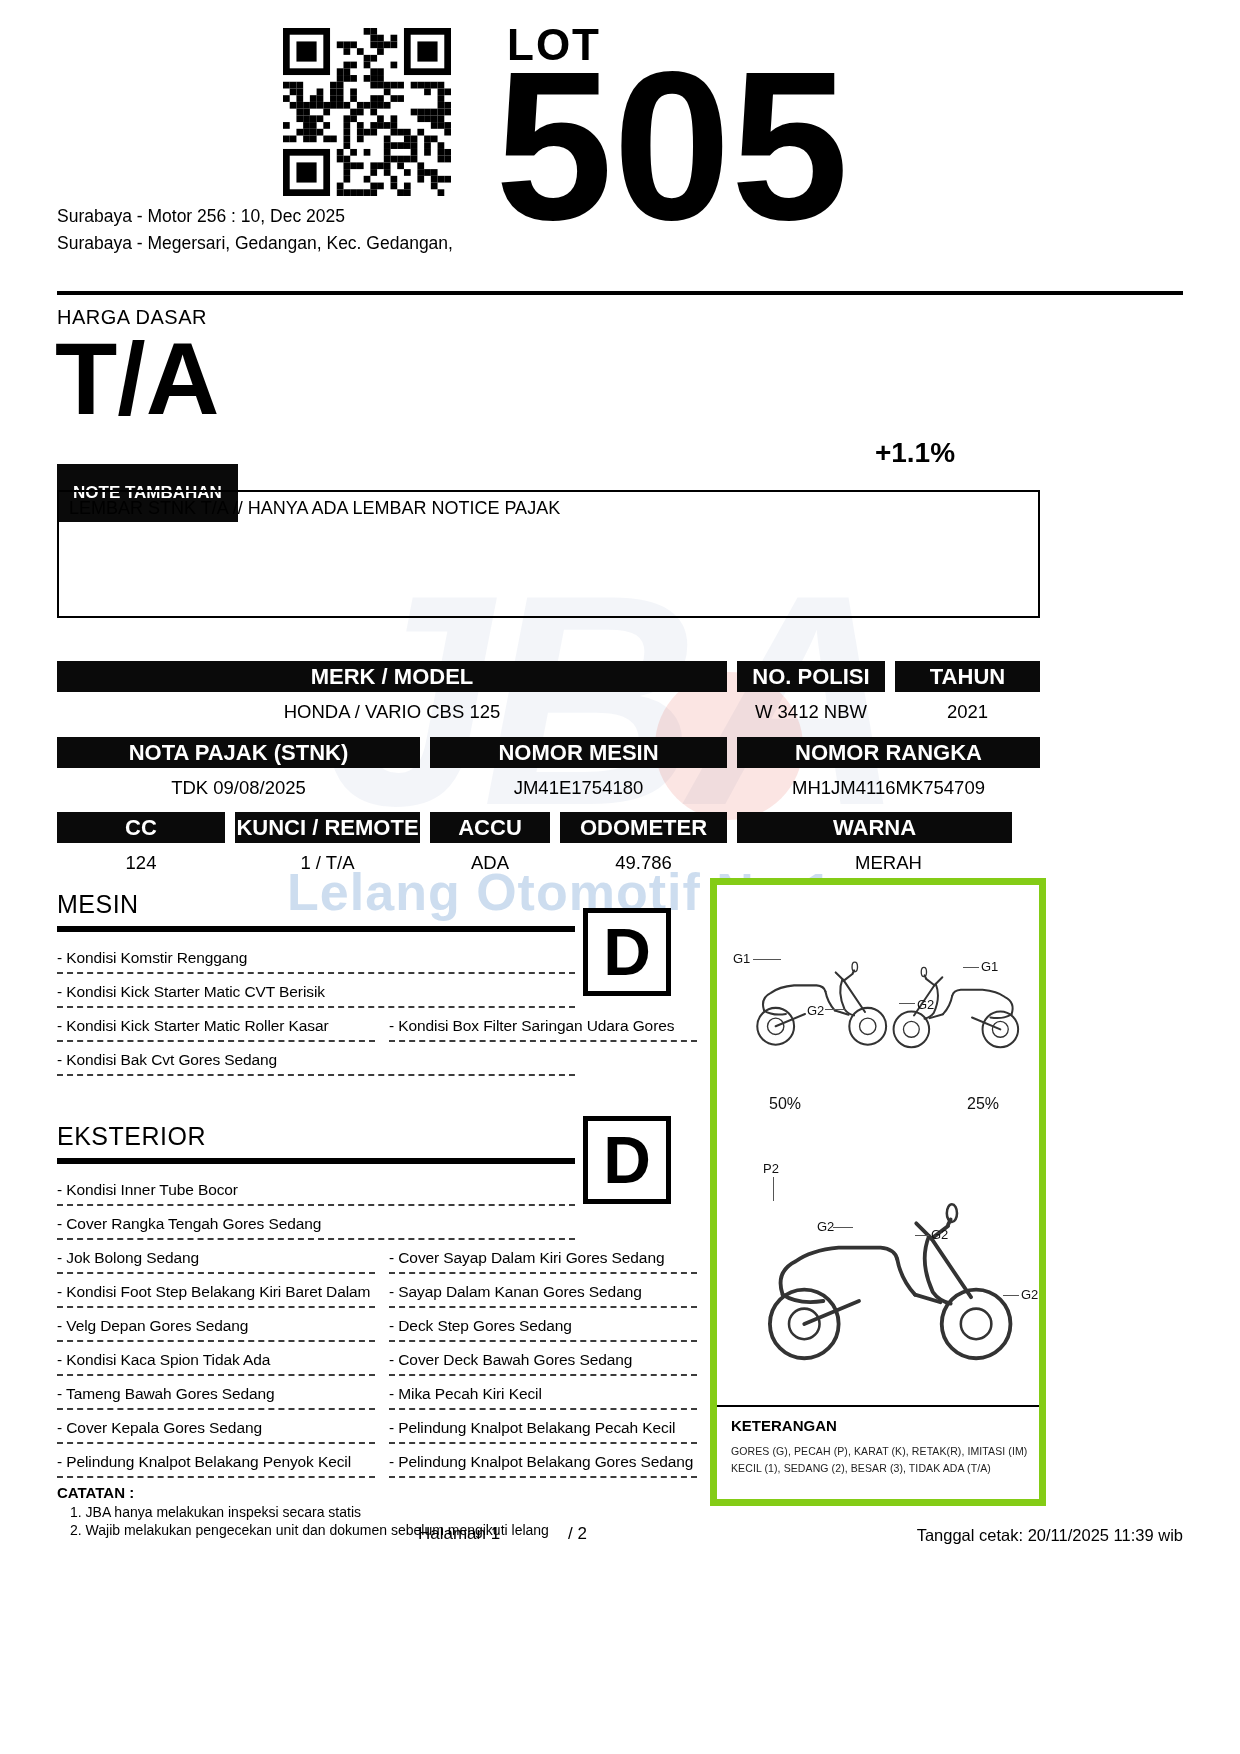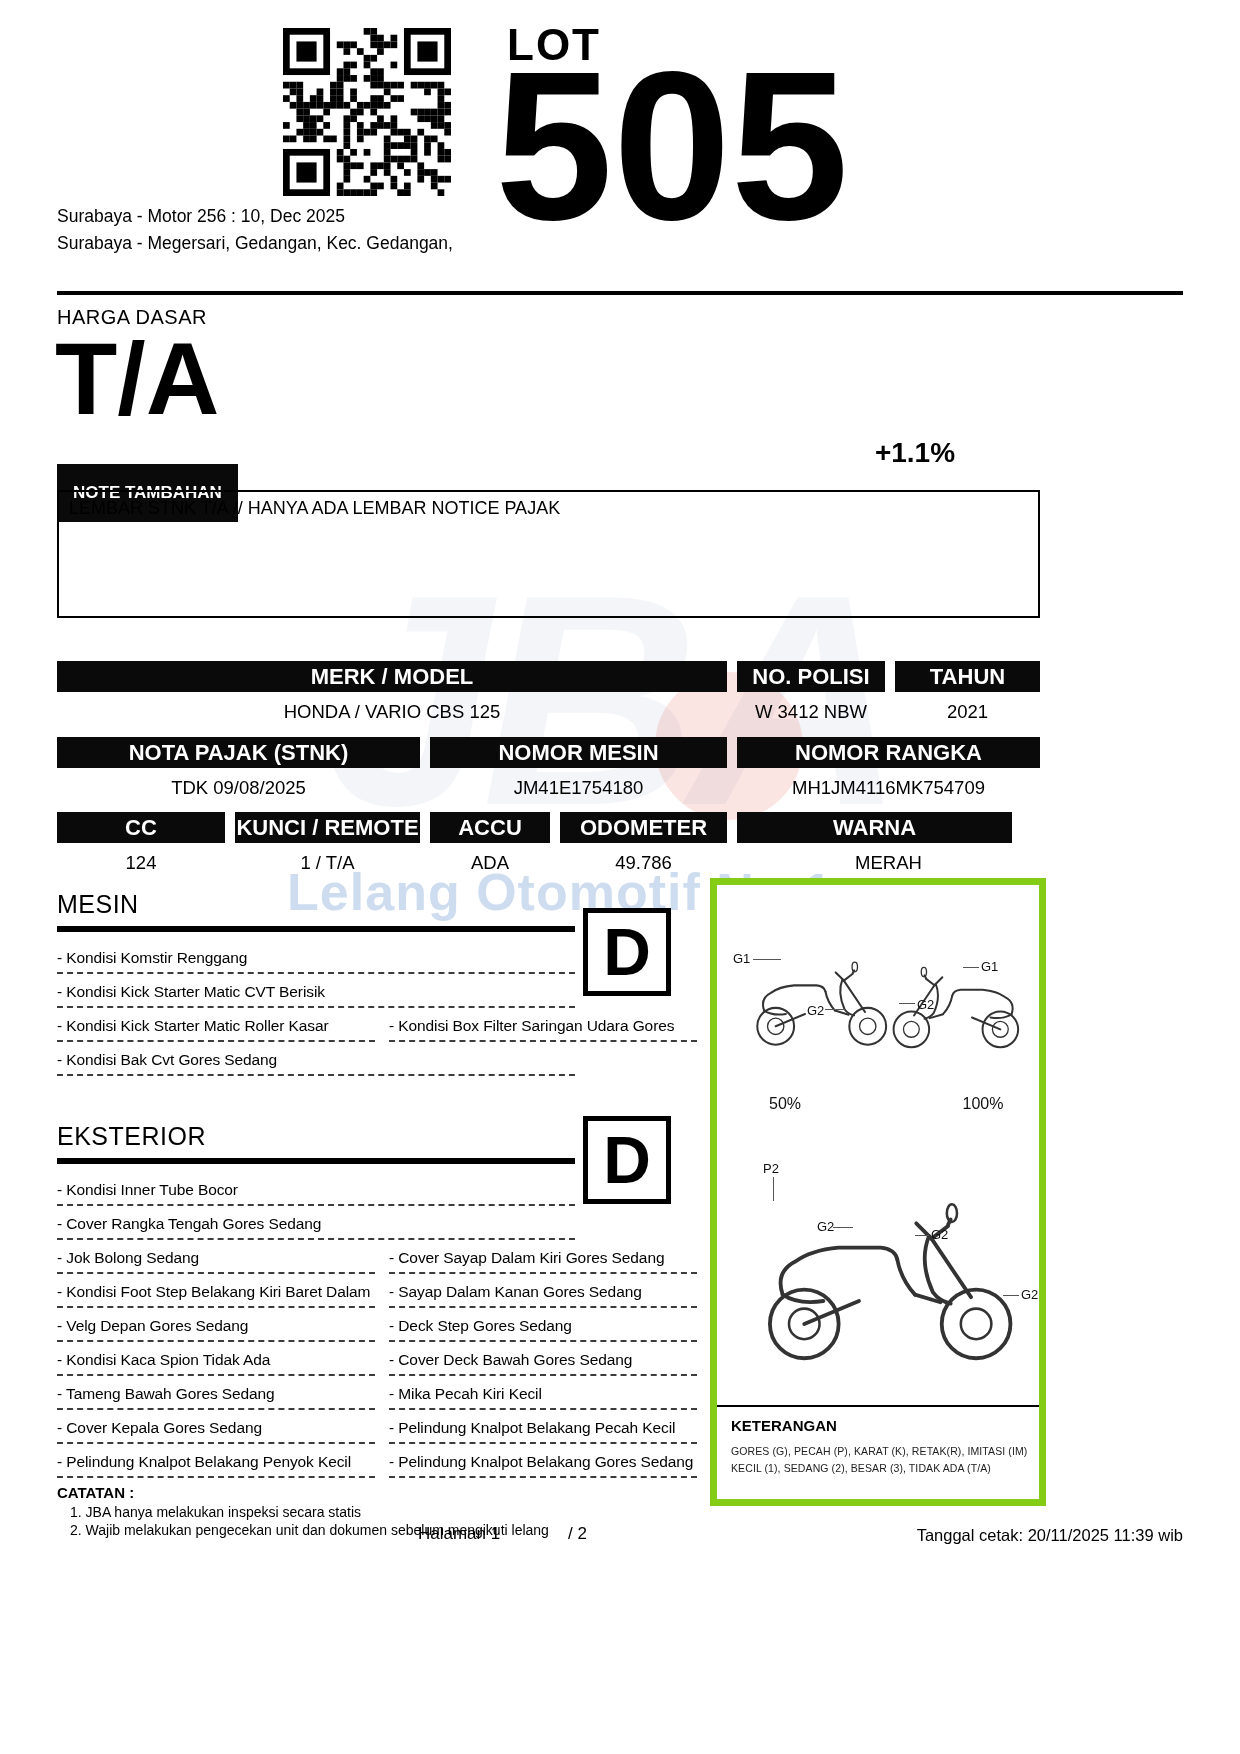--- a/index.html
+++ b/index.html
@@ -445,21 +445,21 @@
     <span class="dlabel" style="left:90px;top:118px">G2</span>
     <span class="dlabel" style="left:200px;top:112px">G2</span>
     <span class="dlabel" style="left:264px;top:74px">G1</span>
 
     <div class="cl" style="left:36px;top:74px;width:28px;height:1px"></div>
     <div class="cl" style="left:108px;top:124px;width:20px;height:1px"></div>
     <div class="cl" style="left:182px;top:118px;width:16px;height:1px"></div>
     <div class="cl" style="left:246px;top:82px;width:16px;height:1px"></div>
 
     <div class="dpercent" style="left:38px;top:210px">50%</div>
-    <div class="dpercent" style="left:236px;top:210px">100%</div>
+    <div class="dpercent" style="left:236px;top:210px">25%</div>
 
     <svg class="scooter" style="left:30px;top:288px;width:280px;height:200px" viewBox="0 0 220 150">
         <use href="#scooter"></use>
       </svg>
 
     <span class="dlabel" style="left:46px;top:276px">P2</span>
     <span class="dlabel" style="left:100px;top:334px">G2</span>
     <span class="dlabel" style="left:214px;top:342px">G2</span>
     <span class="dlabel" style="left:304px;top:402px">G2</span>
 

